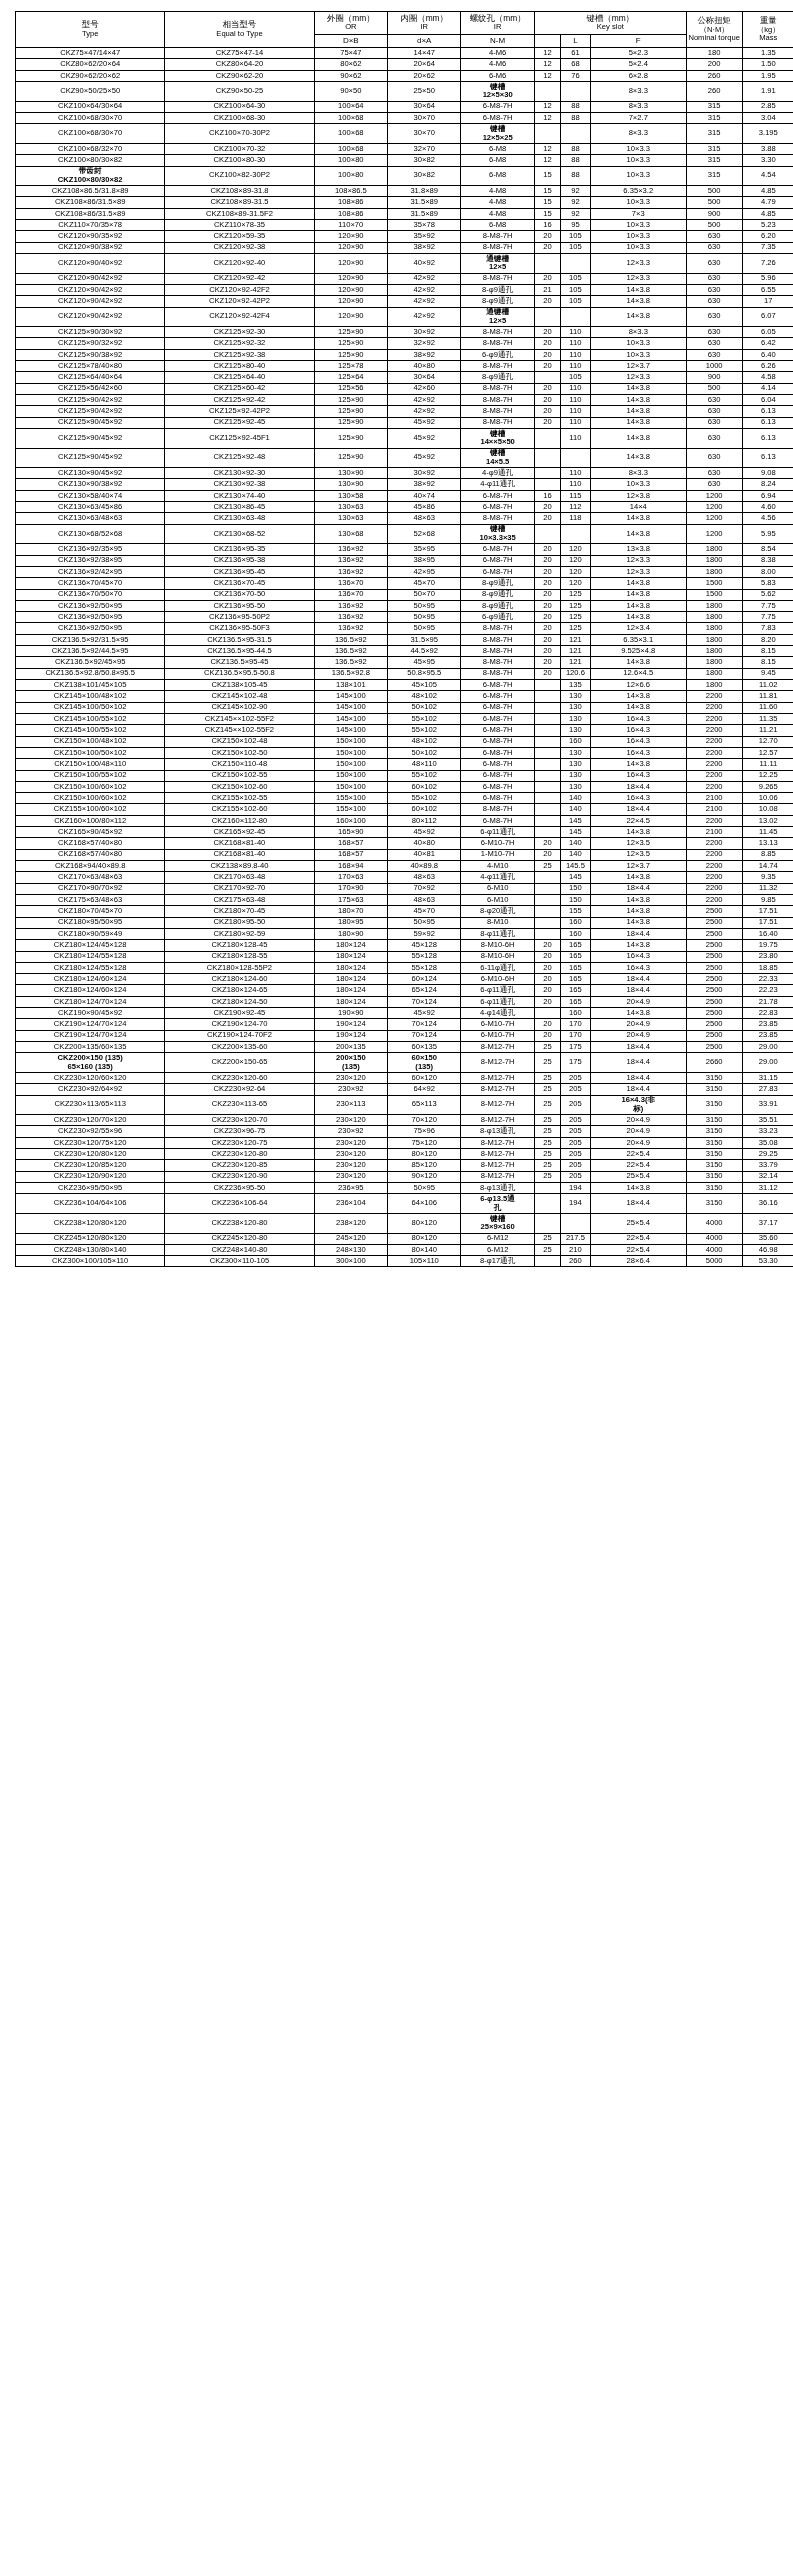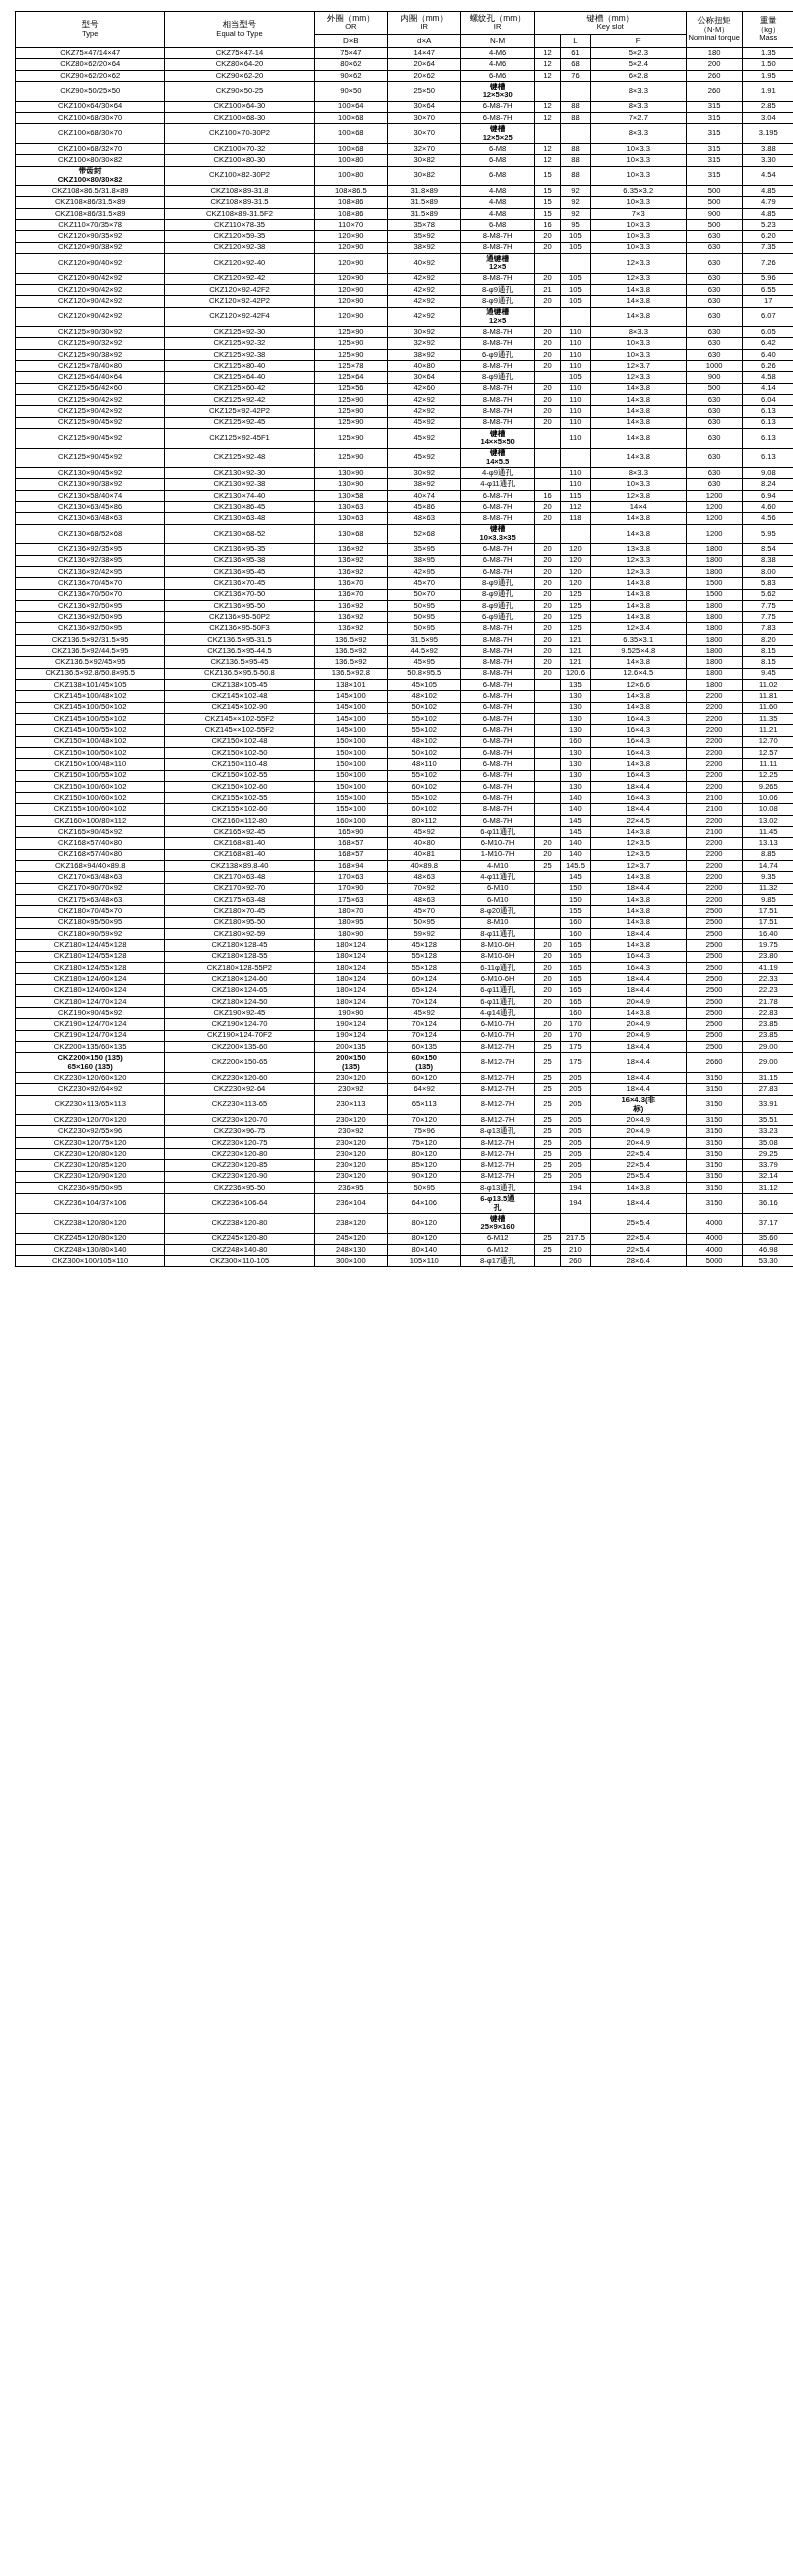--- a/index.html
+++ b/index.html
@@ -970,21 +970,21 @@
           <td class="c2">180×95</td>
           <td class="c3">50×95</td>
           <td class="c4">8-M10</td>
           <td class="c5"></td>
           <td class="c6">160</td>
           <td class="c7">14×3.8</td>
           <td class="c8">2500</td>
           <td class="c9">17.51</td>
         </tr>
         <tr>
-          <td class="c0">CKZ180×90/59×92</td>
+          <td class="c0">CKZ180×90/59×49</td>
           <td class="c1">CKZ180×92-59</td>
           <td class="c2">180×90</td>
           <td class="c3">59×92</td>
           <td class="c4">8-φ11通孔</td>
           <td class="c5"></td>
           <td class="c6">160</td>
           <td class="c7">18×4.4</td>
           <td class="c8">2500</td>
           <td class="c9">16.40</td>
         </tr>
@@ -1015,21 +1015,21 @@
         <tr>
           <td class="c0">CKZ180×124/55×128</td>
           <td class="c1">CKZ180×128-55P2</td>
           <td class="c2">180×124</td>
           <td class="c3">55×128</td>
           <td class="c4">6-11φ通孔</td>
           <td class="c5">20</td>
           <td class="c6">165</td>
           <td class="c7">16×4.3</td>
           <td class="c8">2500</td>
-          <td class="c9">41.19</td>
+          <td class="c9">18.85</td>
         </tr>
         <tr>
           <td class="c0">CKZ180×124/60×124</td>
           <td class="c1">CKZ180×124-60</td>
           <td class="c2">180×124</td>
           <td class="c3">60×124</td>
           <td class="c4">6-M10-6H</td>
           <td class="c5">20</td>
           <td class="c6">165</td>
           <td class="c7">18×4.4</td>
@@ -1246,21 +1246,21 @@
           <td class="c2">236×95</td>
           <td class="c3">50×95</td>
           <td class="c4">8-φ13通孔</td>
           <td class="c5"></td>
           <td class="c6">194</td>
           <td class="c7">14×3.8</td>
           <td class="c8">3150</td>
           <td class="c9">31.12</td>
         </tr>
         <tr>
-          <td class="c0">CKZ236×104/37×106</td>
+          <td class="c0">CKZ236×104/64×106</td>
           <td class="c1">CKZ236×106-64</td>
           <td class="c2">236×104</td>
           <td class="c3">64×106</td>
           <td class="c4 two-line">
             <div>6-φ13.5通</div>
             <div>孔</div>
           </td>
           <td class="c5"></td>
           <td class="c6">194</td>
           <td class="c7">18×4.4</td>

